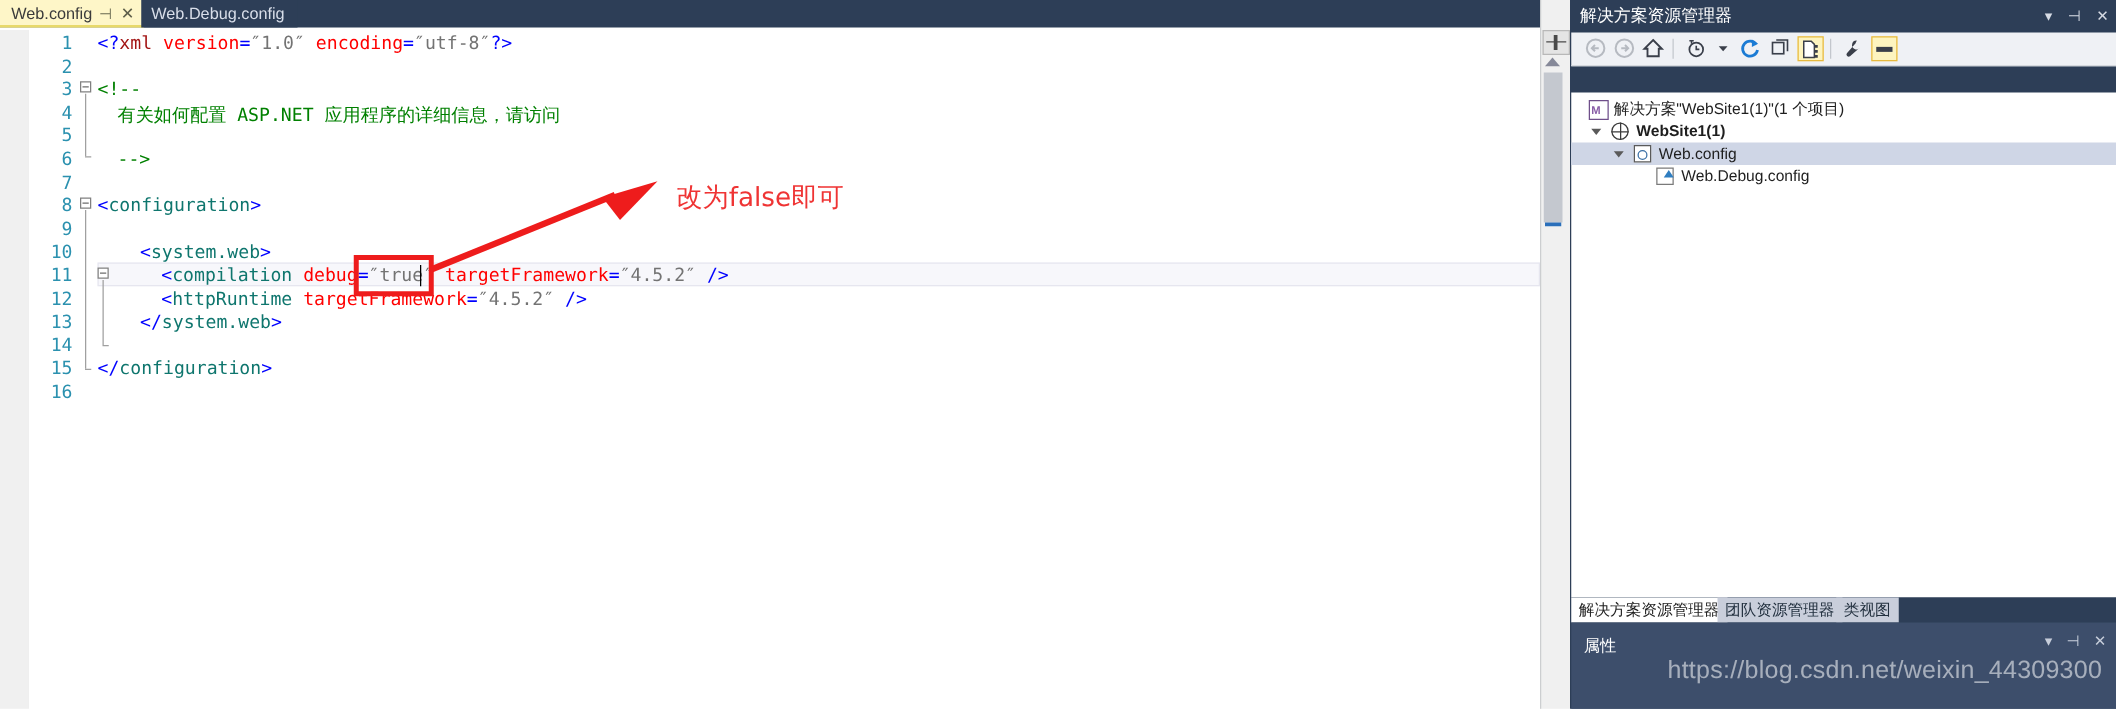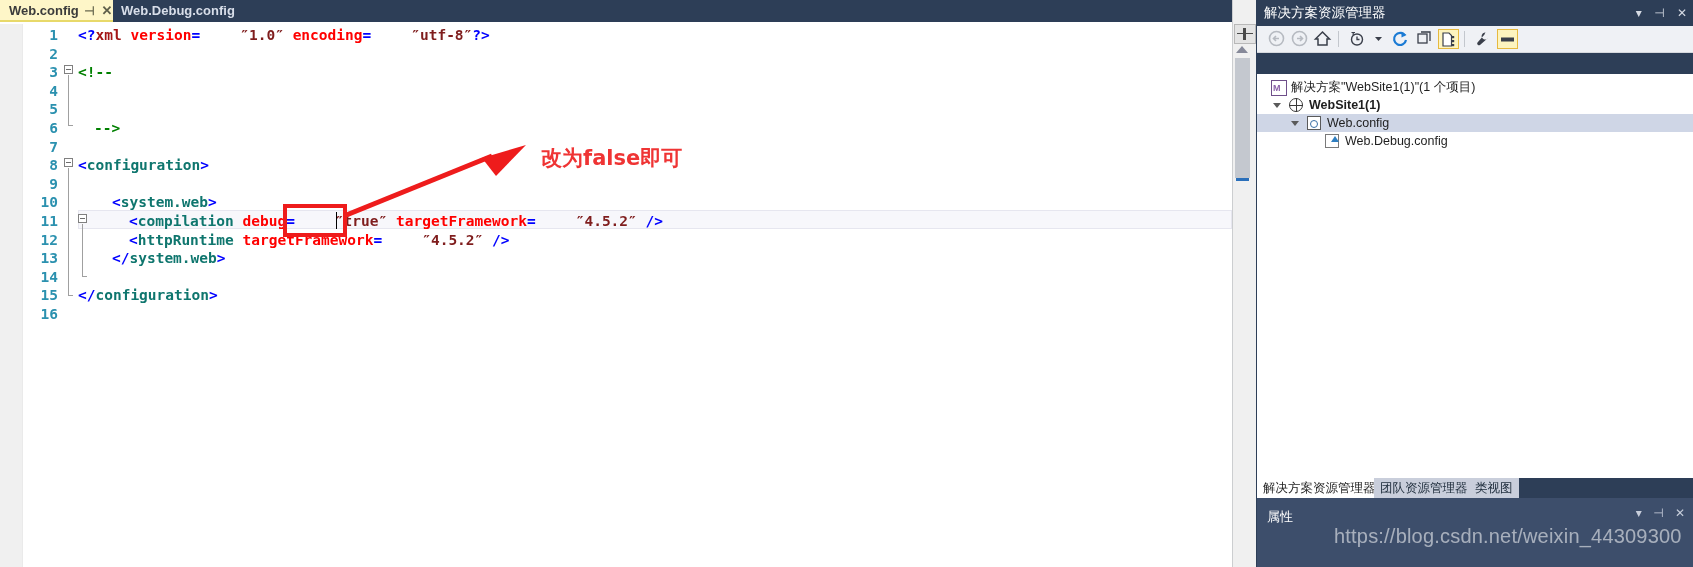--- a/index.html
+++ b/index.html
@@ -17,21 +17,20 @@
     position: relative;
   }
 
   
   #editor-pane {
     position: absolute;
     left: 0; top: 0;
     width: 1232px;
     height: 567px;
     background: #ffffff;
-    font-weight: bold;
   }
 
   
   #tab-strip {
     position: absolute;
     left: 0; top: 0;
     width: 1232px;
     height: 22px;
     background: #2d3e57;
   }
@@ -158,21 +157,21 @@
     width: 1154px;
     height: 19px;
     background: #f7f7fb;
     border: 1px solid #e6e6ef;
     box-sizing: border-box;
   }
   
   .t-punct  { color: #0000ff; }
   .t-tag    { color: #0f766e; }
   .t-attr   { color: #ff0000; }
-  .t-val    { color: #7f1d1d; margin-left: 40px; }
+  .t-val    { color: #737373; }
   .t-comment{ color: #008000; }
   .t-link   { color: #0000ff; text-decoration: underline; }
   .t-decl   { color: #a31515; }
 
   
   .fold {
     position: absolute;
     width: 9px; height: 9px;
     border: 1px solid #808080;
     background: #ffffff;
@@ -453,20 +452,21 @@
     <div class="lineno" style="top:207.6px">12</div>
     <div class="lineno" style="top:226.2px">13</div>
     <div class="lineno" style="top:244.8px">14</div>
     <div class="lineno" style="top:263.4px">15</div>
     <div class="lineno" style="top:282px">16</div>
 
     <div class="code-text" style="top:3px"><span class="t-punct">&lt;?</span><span class="t-decl">xml</span> <span class="t-attr">version</span><span class="t-punct">=</span><span class="t-val">″1.0″</span> <span class="t-attr">encoding</span><span class="t-punct">=</span><span class="t-val">″utf-8″</span><span class="t-punct">?&gt;</span></div>
 
     <div class="code-text t-comment" style="top:40.2px">&lt;!--</div>
 
+    <div class="code-text t-comment" style="top:58.8px; left:94px; font-family:'DejaVu Sans Mono', monospace;">有关如何配置 ASP.NET 应用程序的详细信息，请访问</div>
 
 
     <div class="code-text t-comment" style="top:96px; left:94px;">--&gt;</div>
 
     <div class="code-text" style="top:133.2px"><span class="t-punct">&lt;</span><span class="t-tag">configuration</span><span class="t-punct">&gt;</span></div>
 
     <div class="code-text" style="top:170.4px; left:112px;"><span class="t-punct">&lt;</span><span class="t-tag">system.web</span><span class="t-punct">&gt;</span></div>
 
     <div class="code-text" style="top:189px; left:129px;"><span class="t-punct">&lt;</span><span class="t-tag">compilation</span> <span class="t-attr">debug</span><span class="t-punct">=</span><span class="t-val">″true″</span> <span class="t-attr">targetFramework</span><span class="t-punct">=</span><span class="t-val">″4.5.2″</span> <span class="t-punct">/&gt;</span></div>
 

